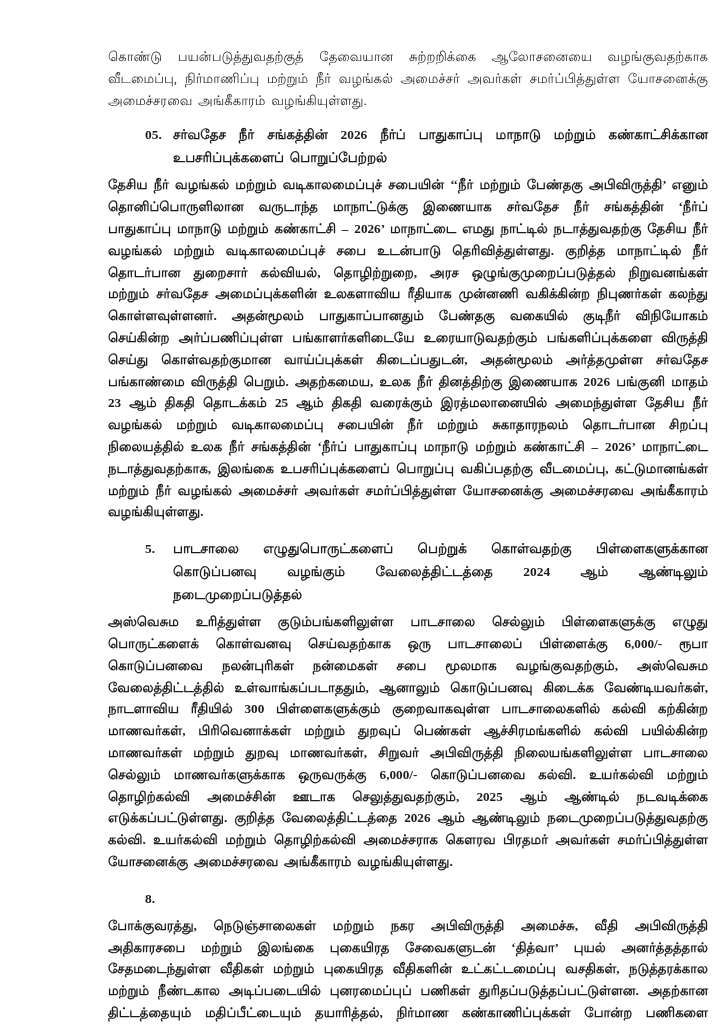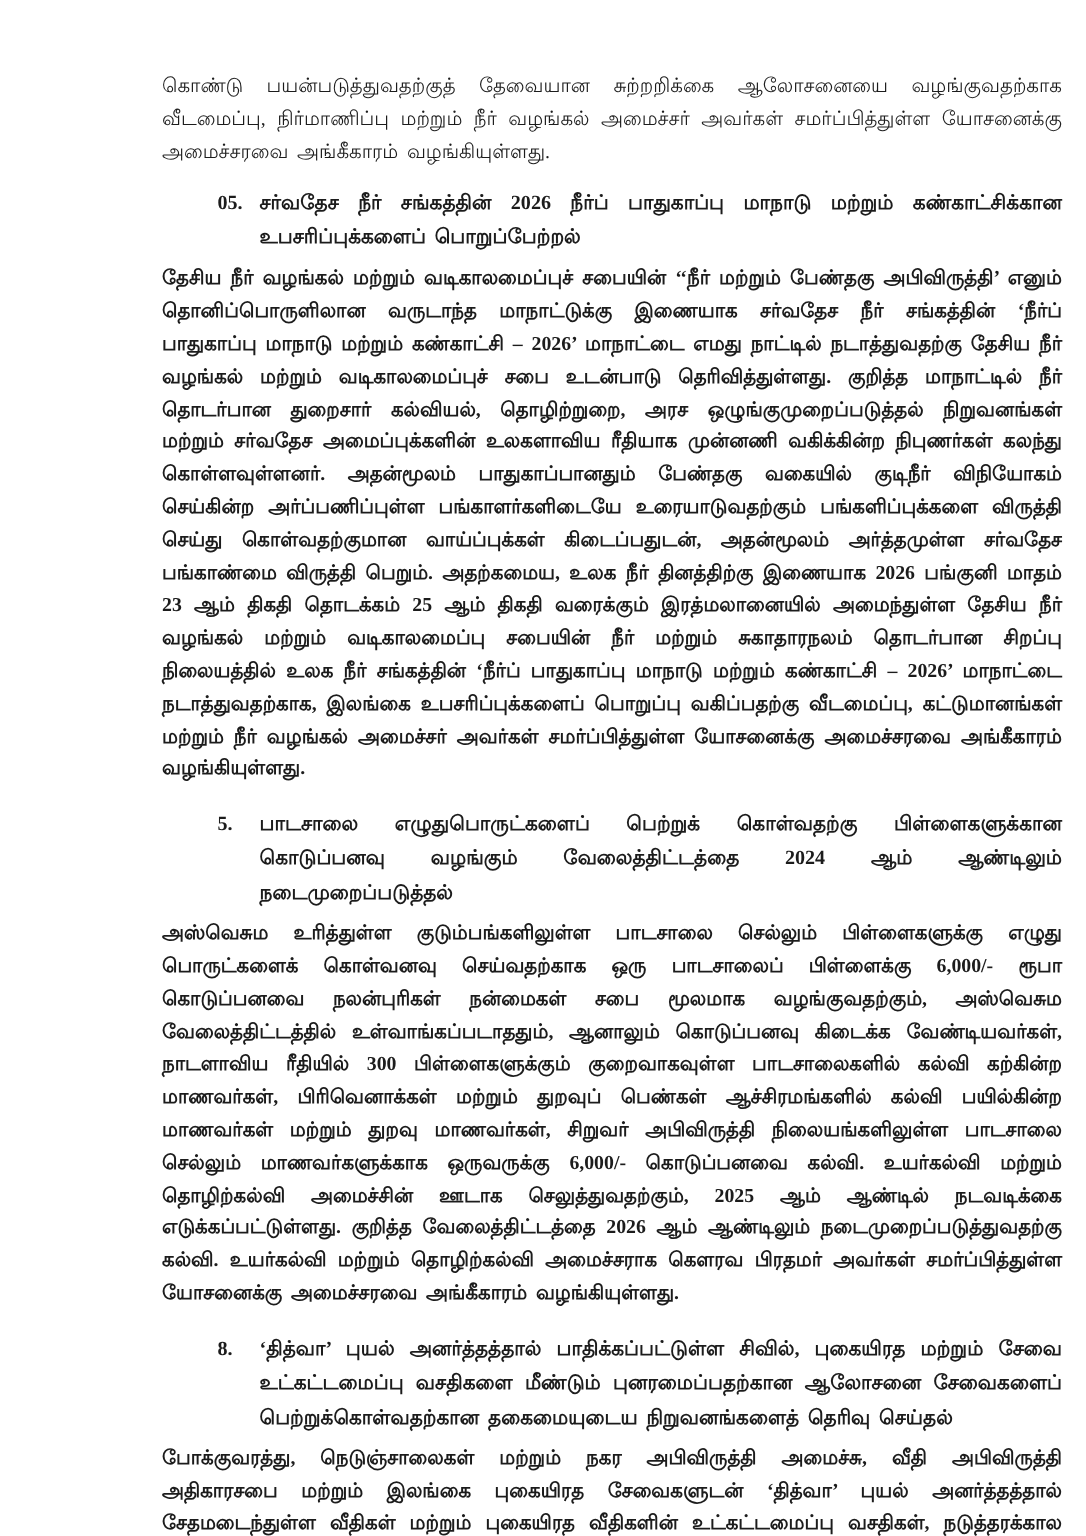--- a/index.html
+++ b/index.html
@@ -80,20 +80,19 @@
     <div class="section-heading">
       <span class="h-num">5.</span>
       <span class="h-text">பாடசாலை எழுதுபொருட்களைப் பெற்றுக் கொள்வதற்கு பிள்ளைகளுக்கான கொடுப்பனவு வழங்கும் வேலைத்திட்டத்தை 2024 ஆம் ஆண்டிலும் நடைமுறைப்படுத்தல்</span>
     </div>
     <p class="section-body">அஸ்வெசும உரித்துள்ள குடும்பங்களிலுள்ள பாடசாலை செல்லும் பிள்ளைகளுக்கு எழுது பொருட்களைக் கொள்வனவு செய்வதற்காக ஒரு பாடசாலைப் பிள்ளைக்கு 6,000/- ரூபா கொடுப்பனவை நலன்புரிகள் நன்மைகள் சபை மூலமாக வழங்குவதற்கும், அஸ்வெசும வேலைத்திட்டத்தில் உள்வாங்கப்படாததும், ஆனாலும் கொடுப்பனவு கிடைக்க வேண்டியவர்கள், நாடளாவிய ரீதியில் 300 பிள்ளைகளுக்கும் குறைவாகவுள்ள பாடசாலைகளில் கல்வி கற்கின்ற மாணவர்கள், பிரிவெனாக்கள் மற்றும் துறவுப் பெண்கள் ஆச்சிரமங்களில் கல்வி பயில்கின்ற மாணவர்கள் மற்றும் துறவு மாணவர்கள், சிறுவர் அபிவிருத்தி நிலையங்களிலுள்ள பாடசாலை செல்லும் மாணவர்களுக்காக ஒருவருக்கு 6,000/- கொடுப்பனவை கல்வி. உயர்கல்வி மற்றும் தொழிற்கல்வி அமைச்சின் ஊடாக செலுத்துவதற்கும், 2025 ஆம் ஆண்டில் நடவடிக்கை எடுக்கப்பட்டுள்ளது. குறித்த வேலைத்திட்டத்தை 2026 ஆம் ஆண்டிலும் நடைமுறைப்படுத்துவதற்கு கல்வி. உயர்கல்வி மற்றும் தொழிற்கல்வி அமைச்சராக கௌரவ பிரதமர் அவர்கள் சமர்ப்பித்துள்ள யோசனைக்கு அமைச்சரவை அங்கீகாரம் வழங்கியுள்ளது.</p>
   </div>
 
   <div class="section">
     <div class="section-heading">
       <span class="h-num">8.</span>
-      <span class="h-text">‘தித்வா’ புயல் அனர்த்தத்தால் பாதிக்கப்பட்டுள்ள சிவில், புகையிரத மற்றும் சேவை உட்கட்டமைப்பு வசதிகளை மீண்டும் புனரமைப்பதற்கான ஆலோசனை சேவைகளைப் பெற்றுக்கொள்வதற்கான தகைமையுடைய நிறுவனங்களைத் தெரிவு செய்தல்</span>
     </div>
     <p class="section-body">போக்குவரத்து, நெடுஞ்சாலைகள் மற்றும் நகர அபிவிருத்தி அமைச்சு, வீதி அபிவிருத்தி அதிகாரசபை மற்றும் இலங்கை புகையிரத சேவைகளுடன் ‘தித்வா’ புயல் அனர்த்தத்தால் சேதமடைந்துள்ள வீதிகள் மற்றும் புகையிரத வீதிகளின் உட்கட்டமைப்பு வசதிகள், நடுத்தரக்கால மற்றும் நீண்டகால அடிப்படையில் புனரமைப்புப் பணிகள் துரிதப்படுத்தப்பட்டுள்ளன. அதற்கான திட்டத்தையும் மதிப்பீட்டையும் தயாரித்தல், நிர்மாண கண்காணிப்புக்கள் போன்ற பணிகளை மேற்கொள்வதற்கு</p>
   </div>
 
   <div class="page-number">4</div>
 
 </div>
 
 </body></html>

